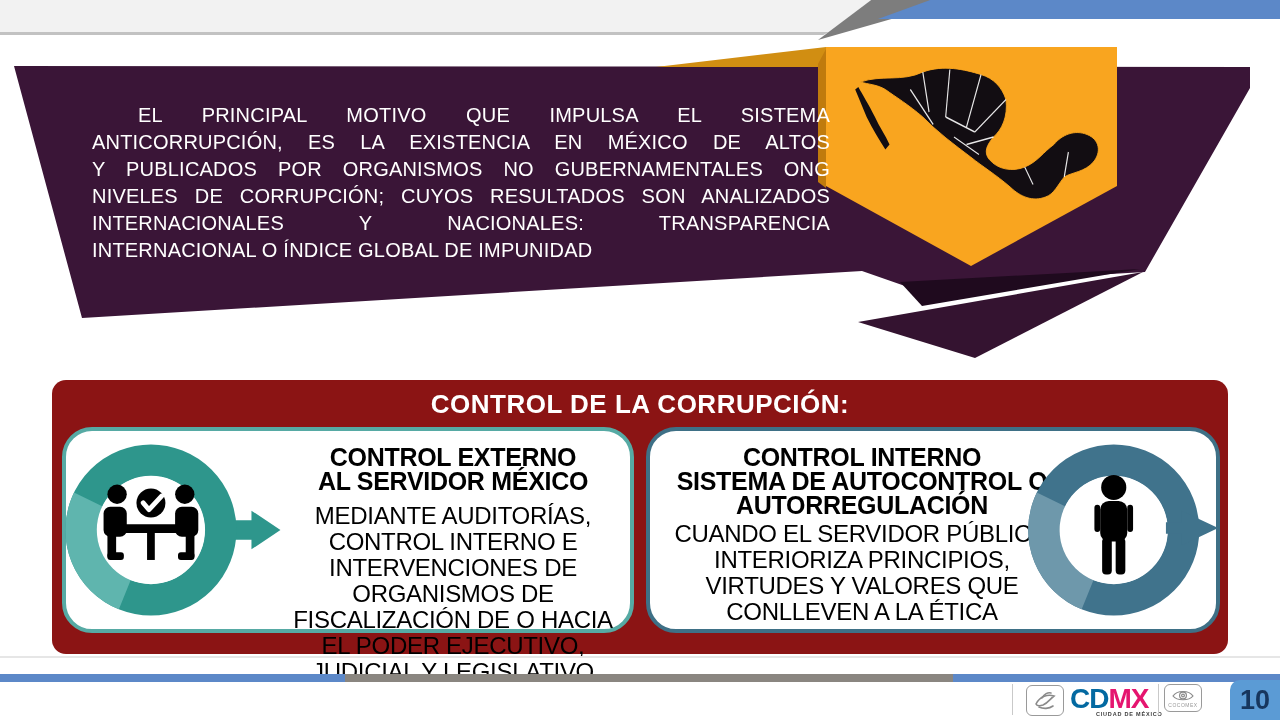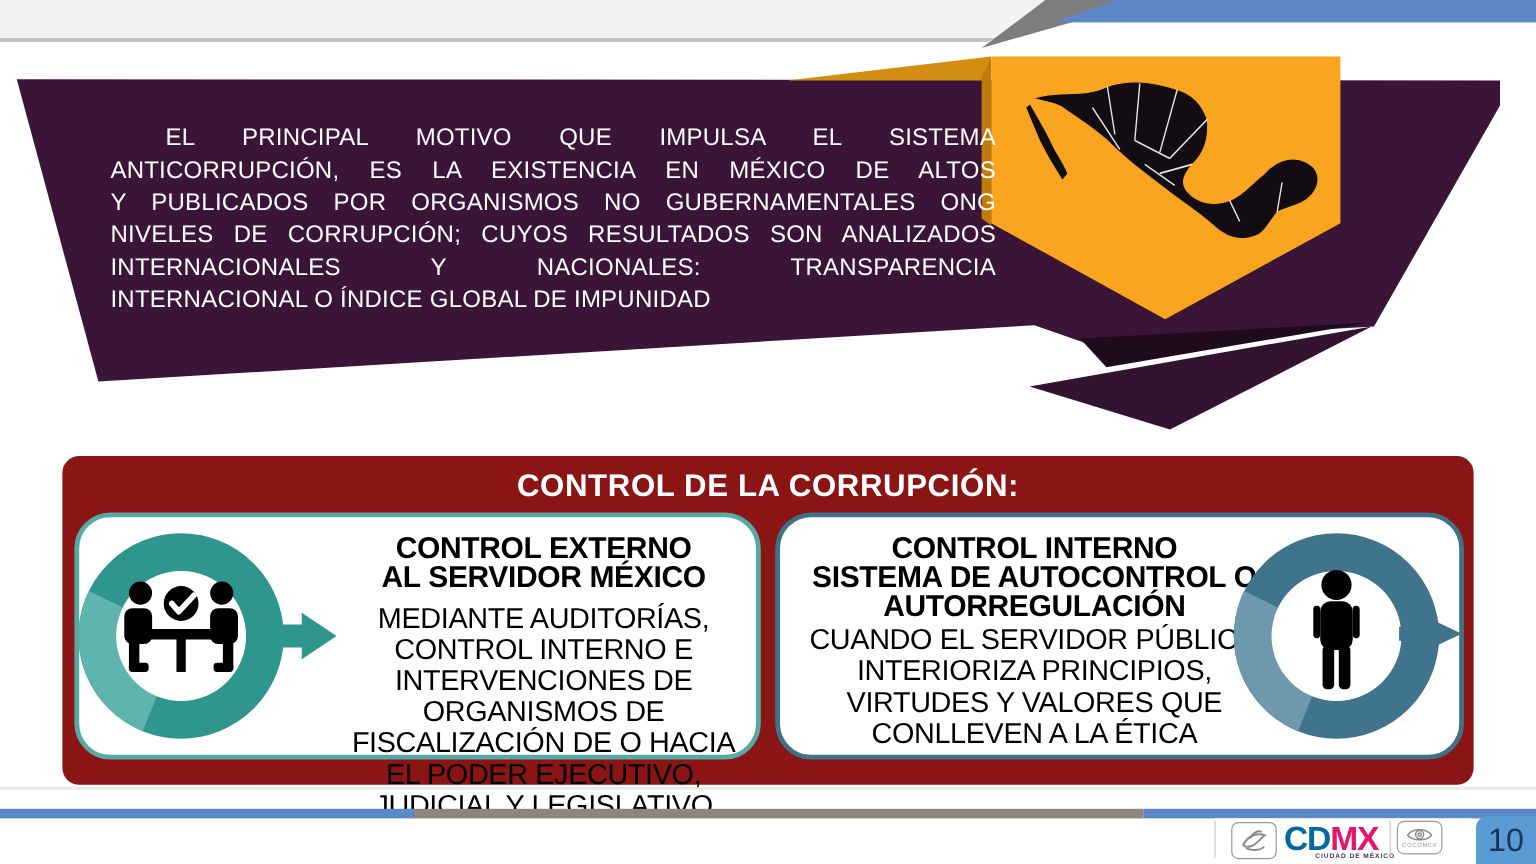--- a/index.html
+++ b/index.html
@@ -48,21 +48,21 @@
             background:#fff;display:flex;align-items:center;justify-content:center;}
   .bird-box{left:14px;width:36px;height:29px;}
   .eye-box{left:152px;top:2px;width:36px;height:26px;flex-direction:column;}
   .eye-label{font-size:5px;color:#9a9a9a;letter-spacing:.5px;line-height:5px;}
   .cdmx{position:absolute;left:58px;top:1px;font-weight:bold;font-size:28px;letter-spacing:-1px;}
   .cd{color:#0369a1;} .mx{color:#e5156f;}
   .cdmx-sub{position:absolute;left:84px;top:29px;font-size:5.5px;font-weight:bold;
             color:#3b3b3b;letter-spacing:.8px;}
   .page-tab{position:absolute;left:1230px;top:680px;width:50px;height:40px;background:#5b9bd5;
             border-radius:10px 0 0 0;display:flex;align-items:center;justify-content:center;}
-  .page-num{color:#17365d;font-weight:normal;font-size:27px;}
+  .page-num{color:#17365d;font-weight:bold;font-size:27px;}
 </style>
 </head>
 <body>
 
 <div id="slide">
 
   <div class="top-gray"></div>
   <div class="top-tri"></div>
   <div class="top-blue"></div>
 

